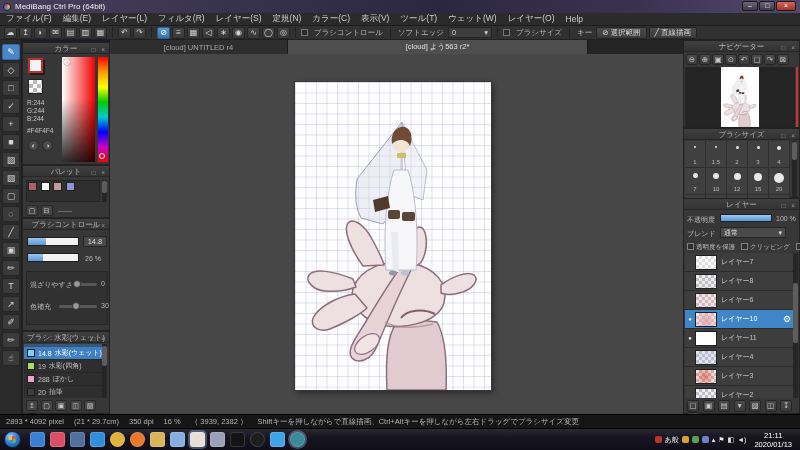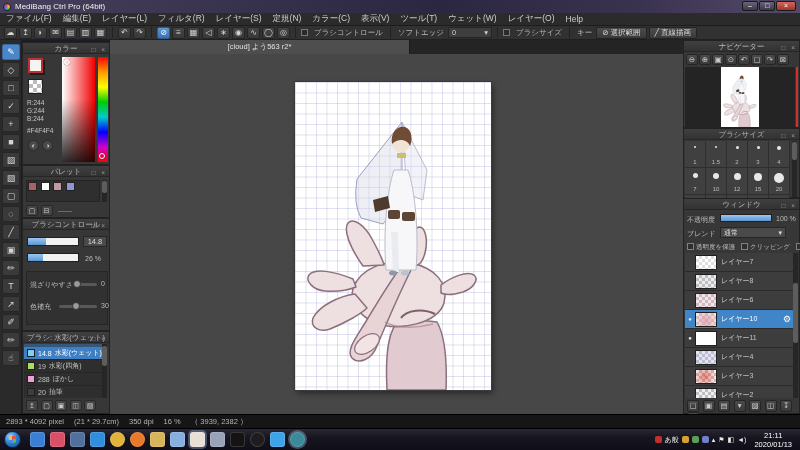--- a/index.html
+++ b/index.html
@@ -155,20 +155,21 @@
     <span>⊘</span>
     <span>選択範囲</span>
   </div>
   <div class="tbutton">
     <span>╱</span>
     <span>直線描画</span>
   </div>
 </div>
 
 <div class="abs tabbar">
+  <div class="tab inactive" style="width:178px;">[cloud] UNTITLED r4</div>
   <div class="tab active" style="width:300px;">[cloud] よう563 r2*</div>
 </div>
 
 <div class="abs toolcol">
   <div class="ltool sel" style="top:4px;">✎</div>
   <div class="ltool" style="top:22px;">◇</div>
   <div class="ltool" style="top:40px;">□</div>
   <div class="ltool" style="top:58px;">✓</div>
   <div class="ltool" style="top:76px;">+</div>
   <div class="ltool" style="top:94px;">■</div>
@@ -410,21 +411,21 @@
     <div class="bsz"></div>
     <div class="bsz"></div>
   </div>
   <div class="scroll" style="right:2px;top:12px;height:56px;">
       <div class="thumb" style="top:1px;height:18px;"></div>
     </div>
 </div>
 
 <div class="abs panel" style="left:683px;top:198px;width:117px;height:216px;">
   <div class="phead">
-    <span>ウィンドウ</span>
+    <span>レイヤー</span>
     <span class="phico">□ ×</span>
   </div>
   <div class="slbl" style="left:3px;top:16px;">不透明度</div>
   <div class="slider" style="left:36px;top:15px;width:52px;height:8px;">
       <div class="fill" style="width:100%;"></div>
     </div>
   <div class="slbl" style="left:92px;top:16px;">100 %</div>
   <div class="slbl" style="left:3px;top:30px;">ブレンド</div>
   <div class="abs" style="left:36px;top:28px;width:66px;height:11px;background:#4a4a4a;border:1px solid #262626;display:flex;justify-content:space-between;align-items:center;padding:0 3px;font-size:7px;color:#ddd;">
     <span>通常</span>
@@ -507,20 +508,21 @@
     <span class="lbtn">✕</span>
   </div>
 </div>
 
 <div class="abs statusbar">
   <span>2893 * 4092 pixel</span>
   <span>(21 * 29.7cm)</span>
   <span>350 dpi</span>
   <span>16 %</span>
   <span>（ 3939, 2382 ）</span>
+  <span>Shiftキーを押しながらで直線描画、Ctrl+Altキーを押しながら左右ドラッグでブラシサイズ変更</span>
 </div>
 
 <div class="abs taskbar">
   <div class="orb"></div>
   <div class="appchip" style="background: rgb(58, 127, 212);"></div>
   <div class="appchip" style="background: rgb(216, 80, 104);"></div>
   <div class="appchip" style="background: rgb(81, 112, 158);"></div>
   <div class="appchip" style="background: rgb(47, 143, 220);"></div>
   <div class="appchip" style="border-radius: 50%; background: rgb(226, 179, 58);"></div>
   <div class="appchip" style="border-radius: 50%; background: rgb(232, 121, 42);"></div>

